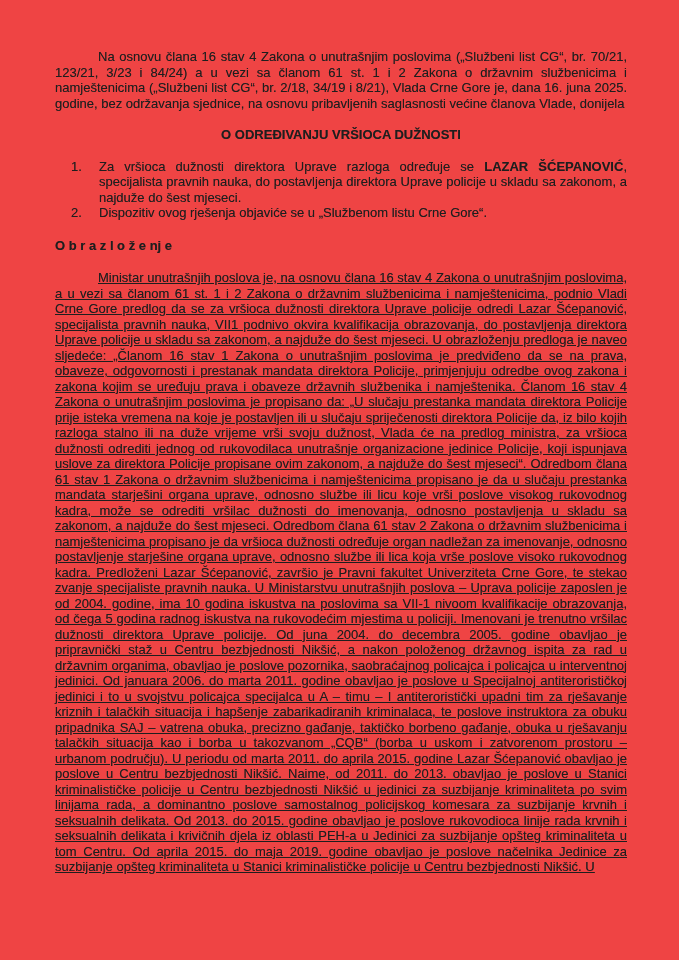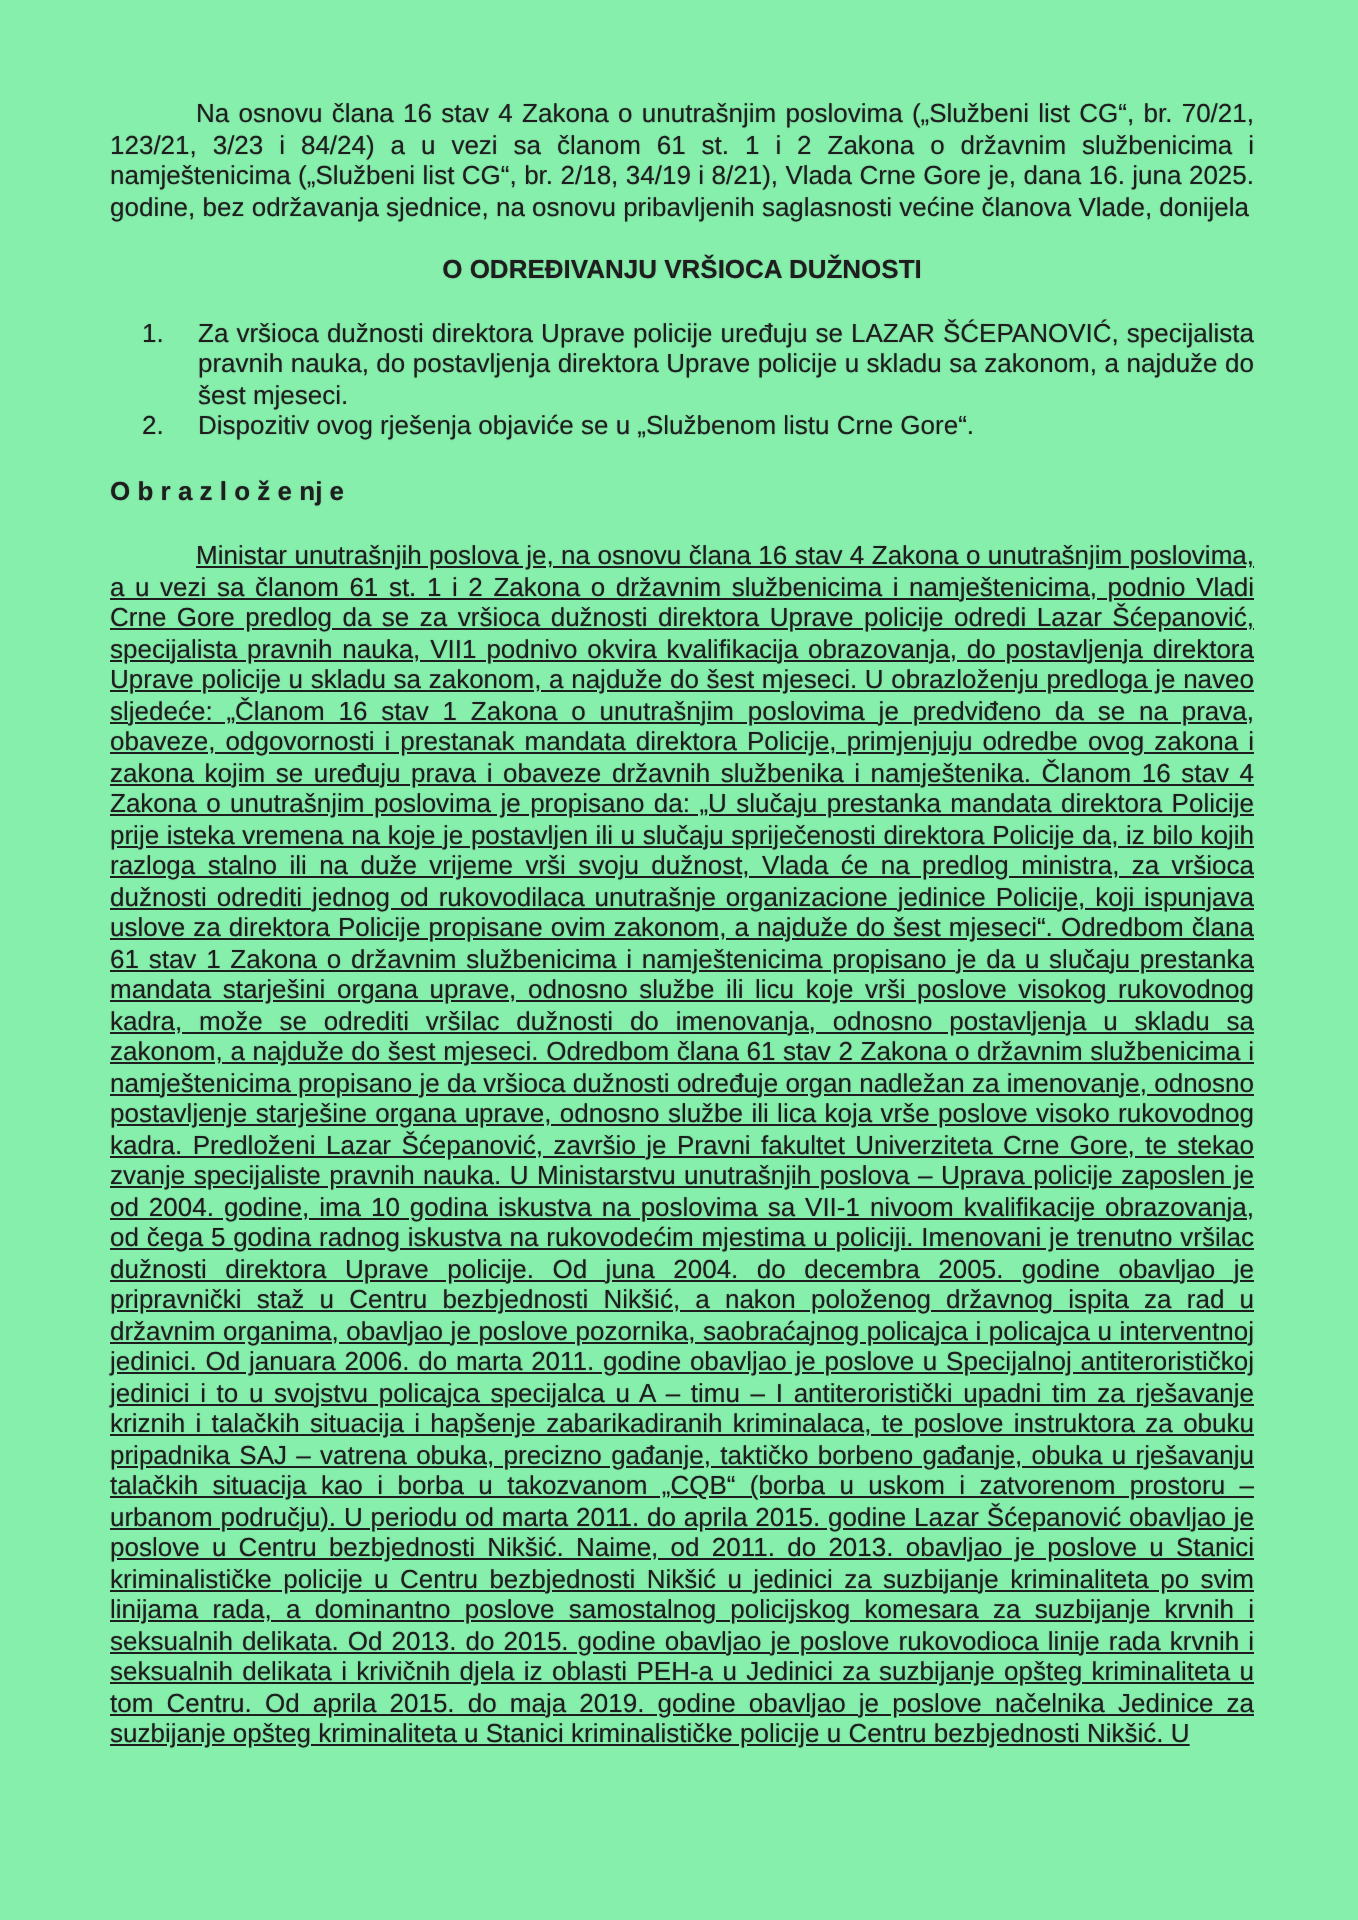--- a/index.html
+++ b/index.html
@@ -5,21 +5,21 @@
   html, body {
     margin: 0;
     padding: 0;
     background: #ffffff;
   }
   .page {
     position: relative;
     width: 679px;
     height: 960px;
     margin: 0;
-    background: #86efac;
+    background: #ef4444;
     box-sizing: border-box;
     padding: 49px 52px 0 55px;
     overflow: hidden;
     font-family: "Liberation Sans", sans-serif;
     font-size: 13px;
     line-height: 15.5px;
     color: #1e1e1e;
     text-align: justify;
     text-shadow: 0 0 0.6px rgba(40,40,40,0.55);
   }
@@ -40,37 +40,37 @@
   .list-item .item-text {
     flex: 1;
     text-align: justify;
   }
   .expl-heading {
     margin-top: 17px;
     text-align: left;
     font-weight: bold;
   }
   .body-par { margin-top: 17px; text-decoration: underline; }
-  b { font-weight: normal; }
+  b { font-weight: bold; }
 </style>
 </head>
 <body>
 
 <div class="page">
 
   <p class="indent">Na osnovu člana 16 stav 4 Zakona o unutrašnjim poslovima („Službeni list CG“, br. 70/21, 123/21, 3/23 i 84/24) a u vezi sa članom 61 st. 1 i 2 Zakona o državnim službenicima i namještenicima („Službeni list CG“, br. 2/18, 34/19 i 8/21), Vlada Crne Gore je, dana 16. juna 2025. godine, bez održavanja sjednice, na osnovu pribavljenih saglasnosti većine članova Vlade, donijela</p>
 
   <div class="title-block">
     <div class="title-line">O ODREĐIVANJU VRŠIOCA DUŽNOSTI</div>
   </div>
 
   <div class="items-block">
     <div class="list-item">
       <span class="num">1.</span>
-      <span class="item-text"><span>Za vršioca dužnosti direktora Uprave policije uređuju se </span><b>LAZAR ŠĆEPANOVIĆ</b><span>, specijalista pravnih nauka, do postavljenja direktora Uprave policije u skladu sa zakonom, a najduže do šest mjeseci.</span></span>
+      <span class="item-text"><span>Za vršioca dužnosti direktora Uprave razloga određuje se </span><b>LAZAR ŠĆEPANOVIĆ</b><span>, specijalista pravnih nauka, do postavljenja direktora Uprave policije u skladu sa zakonom, a najduže do šest mjeseci.</span></span>
     </div>
     <div class="list-item">
       <span class="num">2.</span>
       <span class="item-text">Dispozitiv ovog rješenja objaviće se u „Službenom listu Crne Gore“.</span>
     </div>
   </div>
 
   <div class="expl-heading">O b r a z l o ž e nj e</div>
 
   <p class="body-par indent">Ministar unutrašnjih poslova je, na osnovu člana 16 stav 4 Zakona o unutrašnjim poslovima, a u vezi sa članom 61 st. 1 i 2 Zakona o državnim službenicima i namještenicima, podnio Vladi Crne Gore predlog da se za vršioca dužnosti direktora Uprave policije odredi Lazar Šćepanović, specijalista pravnih nauka, VII1 podnivo okvira kvalifikacija obrazovanja, do postavljenja direktora Uprave policije u skladu sa zakonom, a najduže do šest mjeseci. U obrazloženju predloga je naveo sljedeće: „Članom 16 stav 1 Zakona o unutrašnjim poslovima je predviđeno da se na prava, obaveze, odgovornosti i prestanak mandata direktora Policije, primjenjuju odredbe ovog zakona i zakona kojim se uređuju prava i obaveze državnih službenika i namještenika. Članom 16 stav 4 Zakona o unutrašnjim poslovima je propisano da: „U slučaju prestanka mandata direktora Policije prije isteka vremena na koje je postavljen ili u slučaju spriječenosti direktora Policije da, iz bilo kojih razloga stalno ili na duže vrijeme vrši svoju dužnost, Vlada će na predlog ministra, za vršioca dužnosti odrediti jednog od rukovodilaca unutrašnje organizacione jedinice Policije, koji ispunjava uslove za direktora Policije propisane ovim zakonom, a najduže do šest mjeseci“. Odredbom člana 61 stav 1 Zakona o državnim službenicima i namještenicima propisano je da u slučaju prestanka mandata starješini organa uprave, odnosno službe ili licu koje vrši poslove visokog rukovodnog kadra, može se odrediti vršilac dužnosti do imenovanja, odnosno postavljenja u skladu sa zakonom, a najduže do šest mjeseci. Odredbom člana 61 stav 2 Zakona o državnim službenicima i namještenicima propisano je da vršioca dužnosti određuje organ nadležan za imenovanje, odnosno postavljenje starješine organa uprave, odnosno službe ili lica koja vrše poslove visoko rukovodnog kadra. Predloženi Lazar Šćepanović, završio je Pravni fakultet Univerziteta Crne Gore, te stekao zvanje specijaliste pravnih nauka. U Ministarstvu unutrašnjih poslova – Uprava policije zaposlen je od 2004. godine, ima 10 godina iskustva na poslovima sa VII-1 nivoom kvalifikacije obrazovanja, od čega 5 godina radnog iskustva na rukovodećim mjestima u policiji. Imenovani je trenutno vršilac dužnosti direktora Uprave policije. Od juna 2004. do decembra 2005. godine obavljao je pripravnički staž u Centru bezbjednosti Nikšić, a nakon položenog državnog ispita za rad u državnim organima, obavljao je poslove pozornika, saobraćajnog policajca i policajca u interventnoj jedinici. Od januara 2006. do marta 2011. godine obavljao je poslove u Specijalnoj antiterorističkoj jedinici i to u svojstvu policajca specijalca u A – timu – I antiteroristički upadni tim za rješavanje kriznih i talačkih situacija i hapšenje zabarikadiranih kriminalaca, te poslove instruktora za obuku pripadnika SAJ – vatrena obuka, precizno gađanje, taktičko borbeno gađanje, obuka u rješavanju talačkih situacija kao i borba u takozvanom „CQB“ (borba u uskom i zatvorenom prostoru – urbanom području). U periodu od marta 2011. do aprila 2015. godine Lazar Šćepanović obavljao je poslove u Centru bezbjednosti Nikšić. Naime, od 2011. do 2013. obavljao je poslove u Stanici kriminalističke policije u Centru bezbjednosti Nikšić u jedinici za suzbijanje kriminaliteta po svim linijama rada, a dominantno poslove samostalnog policijskog komesara za suzbijanje krvnih i seksualnih delikata. Od 2013. do 2015. godine obavljao je poslove rukovodioca linije rada krvnih i seksualnih delikata i krivičnih djela iz oblasti PEH-a u Jedinici za suzbijanje opšteg kriminaliteta u tom Centru. Od aprila 2015. do maja 2019. godine obavljao je poslove načelnika Jedinice za suzbijanje opšteg kriminaliteta u Stanici kriminalističke policije u Centru bezbjednosti Nikšić. U</p>

